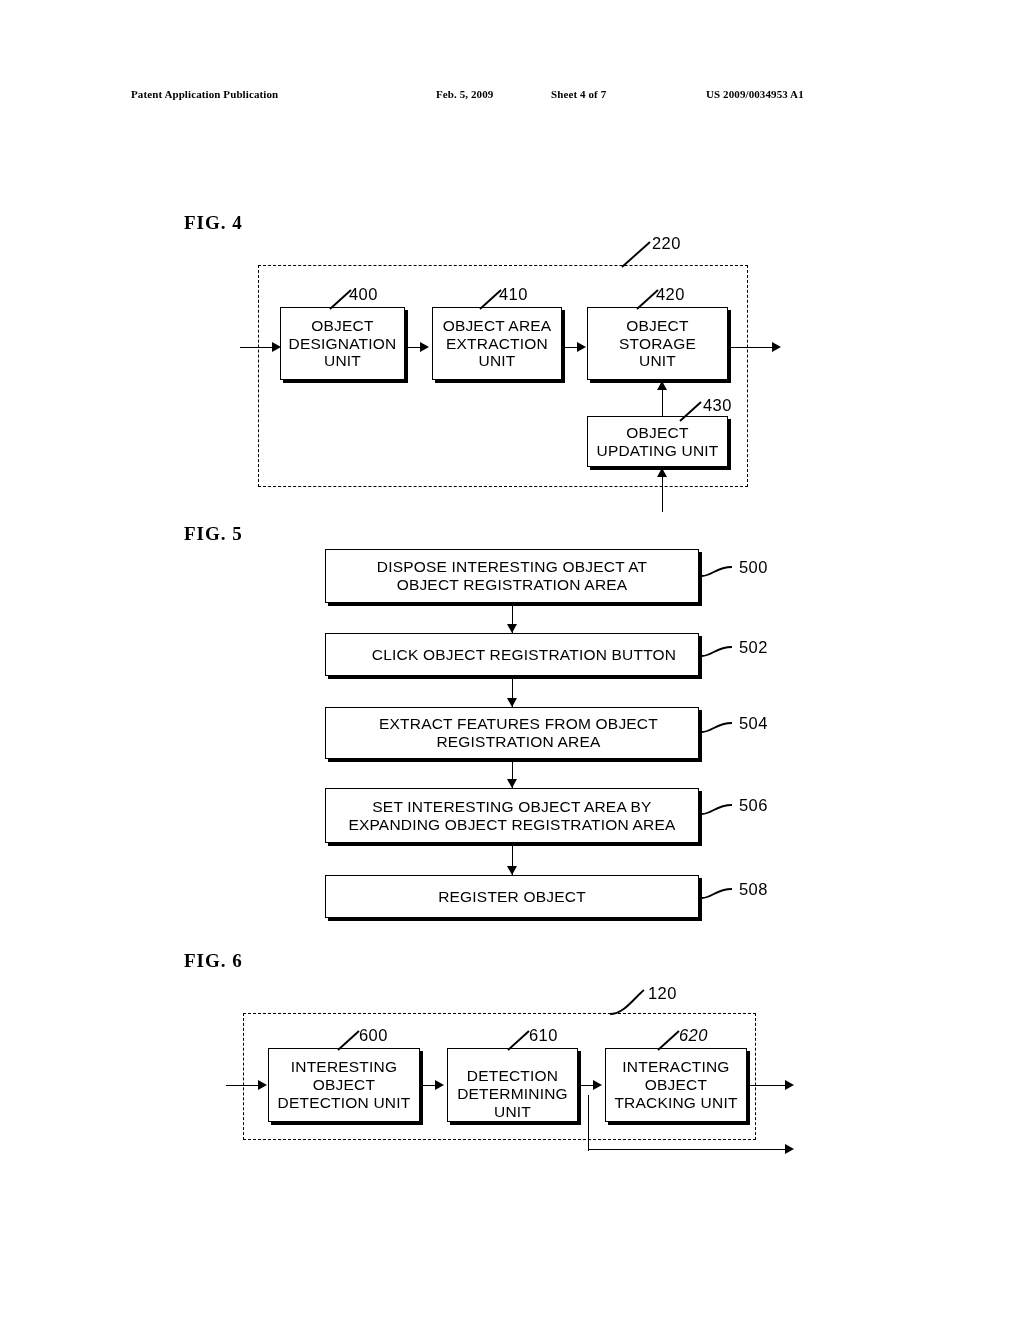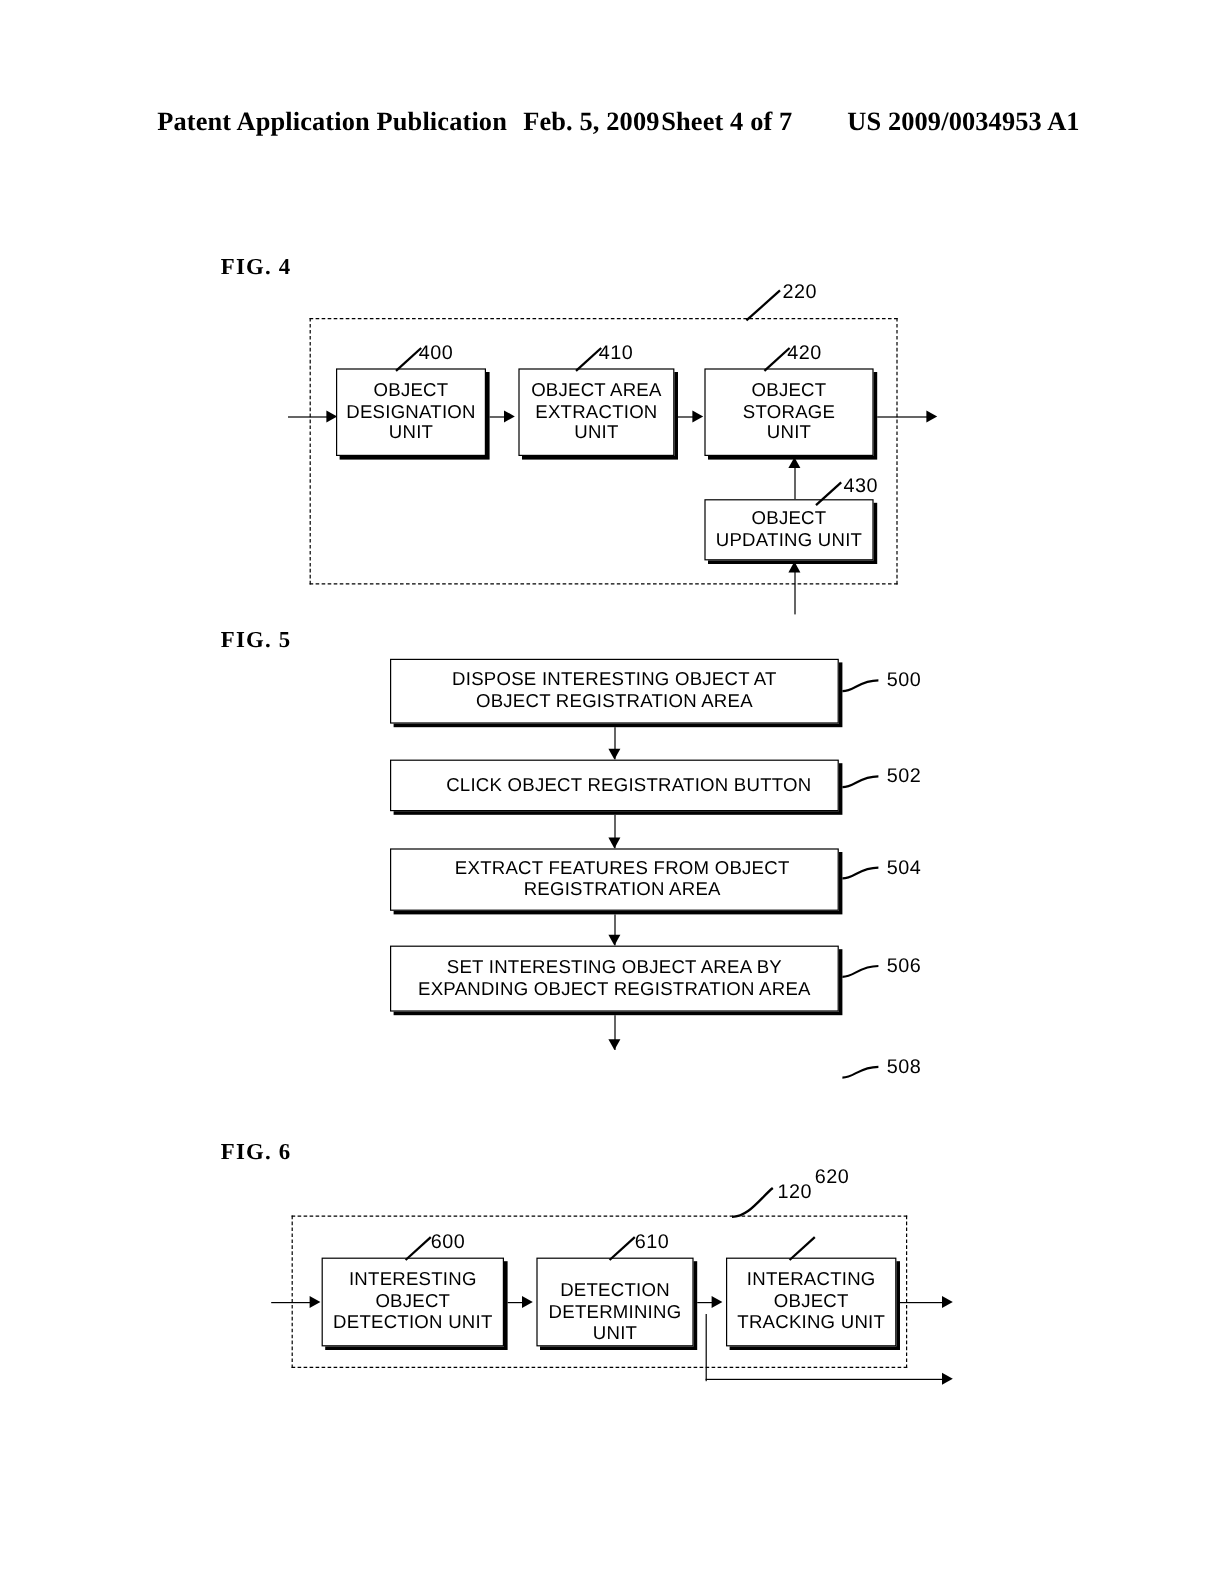--- a/index.html
+++ b/index.html
@@ -22,21 +22,21 @@
 
   
   .hdr {
     position: absolute;
     top: 88px;
     left: 0;
     width: 1024px;
     height: 26px;
     font-family: "Liberation Serif", serif;
     font-weight: bold;
-    font-size: 22px;
+    font-size: 11px;
     letter-spacing: 0.1px;
     white-space: nowrap;
   }
   .hdr span { position: absolute; top: 0; }
   .hdr-pub   { left: 131px; }
   .hdr-date  { left: 436px; }
   .hdr-sheet { left: 551px; }
   .hdr-num   { left: 706px; }
 
   
@@ -230,20 +230,23 @@
 EXPANDING OBJECT REGISTRATION AREA</span>
   </div>
   <svg class="leadsvg" style="left:702px; top:798px;" width="36" height="22">
     <path d="M0,16 C10,16 14,7 30,7" stroke="#000" stroke-width="1.8" fill="none"></path>
   </svg>
   <div class="refnum" style="left:739px; top:796px;">506</div>
 
   <div class="vline" style="left:512px; top:846px; height:29px;"></div>
   <div class="ar-d" style="left:507px; top:866px;"></div>
 
+  <div class="blk" style="left:325px; top:875px; width:374px; height:43px;">
+    <span class="txt" style="white-space:pre-line;">REGISTER OBJECT</span>
+  </div>
   <svg class="leadsvg" style="left:702px; top:882px;" width="36" height="22">
     <path d="M0,16 C10,16 14,7 30,7" stroke="#000" stroke-width="1.8" fill="none"></path>
   </svg>
   <div class="refnum" style="left:739px; top:880px;">508</div>
 
   <div class="figtitle" style="left:184px; top:950px;">FIG.  6</div>
 
   <div class="dashbox" style="left:243px; top:1013px; width:513px; height:127px;"></div>
 
   <svg class="leadsvg" style="left:610px; top:988px;" width="48" height="30">
@@ -281,21 +284,21 @@
   <div class="ar-r" style="left:593px; top:1080px;"></div>
 
   <div class="blk" style="left:605px; top:1048px; width:142px; height:74px;">
     <span class="txt" style="white-space:pre-line;">INTERACTING
 OBJECT
 TRACKING UNIT</span>
   </div>
   <svg class="leadsvg" style="left:658px; top:1029px;" width="36" height="24">
     <line x1="0" y1="21" x2="21" y2="2" stroke="#000" stroke-width="1.9"></line>
   </svg>
-  <div class="refnum" style="left:679px; top:972px;">620</div>
+  <div class="refnum" style="left:679px; top:1026px;font-style:italic;">620</div>
 
   <div class="hline" style="left:750px; top:1085px; width:40px;"></div>
   <div class="ar-r" style="left:785px; top:1080px;"></div>
 
   <div class="vline" style="left:588px; top:1095px; height:56px;"></div>
   <div class="hline" style="left:588px; top:1149px; width:202px;"></div>
   <div class="ar-r" style="left:785px; top:1144px;"></div>
 
 </div>
 

